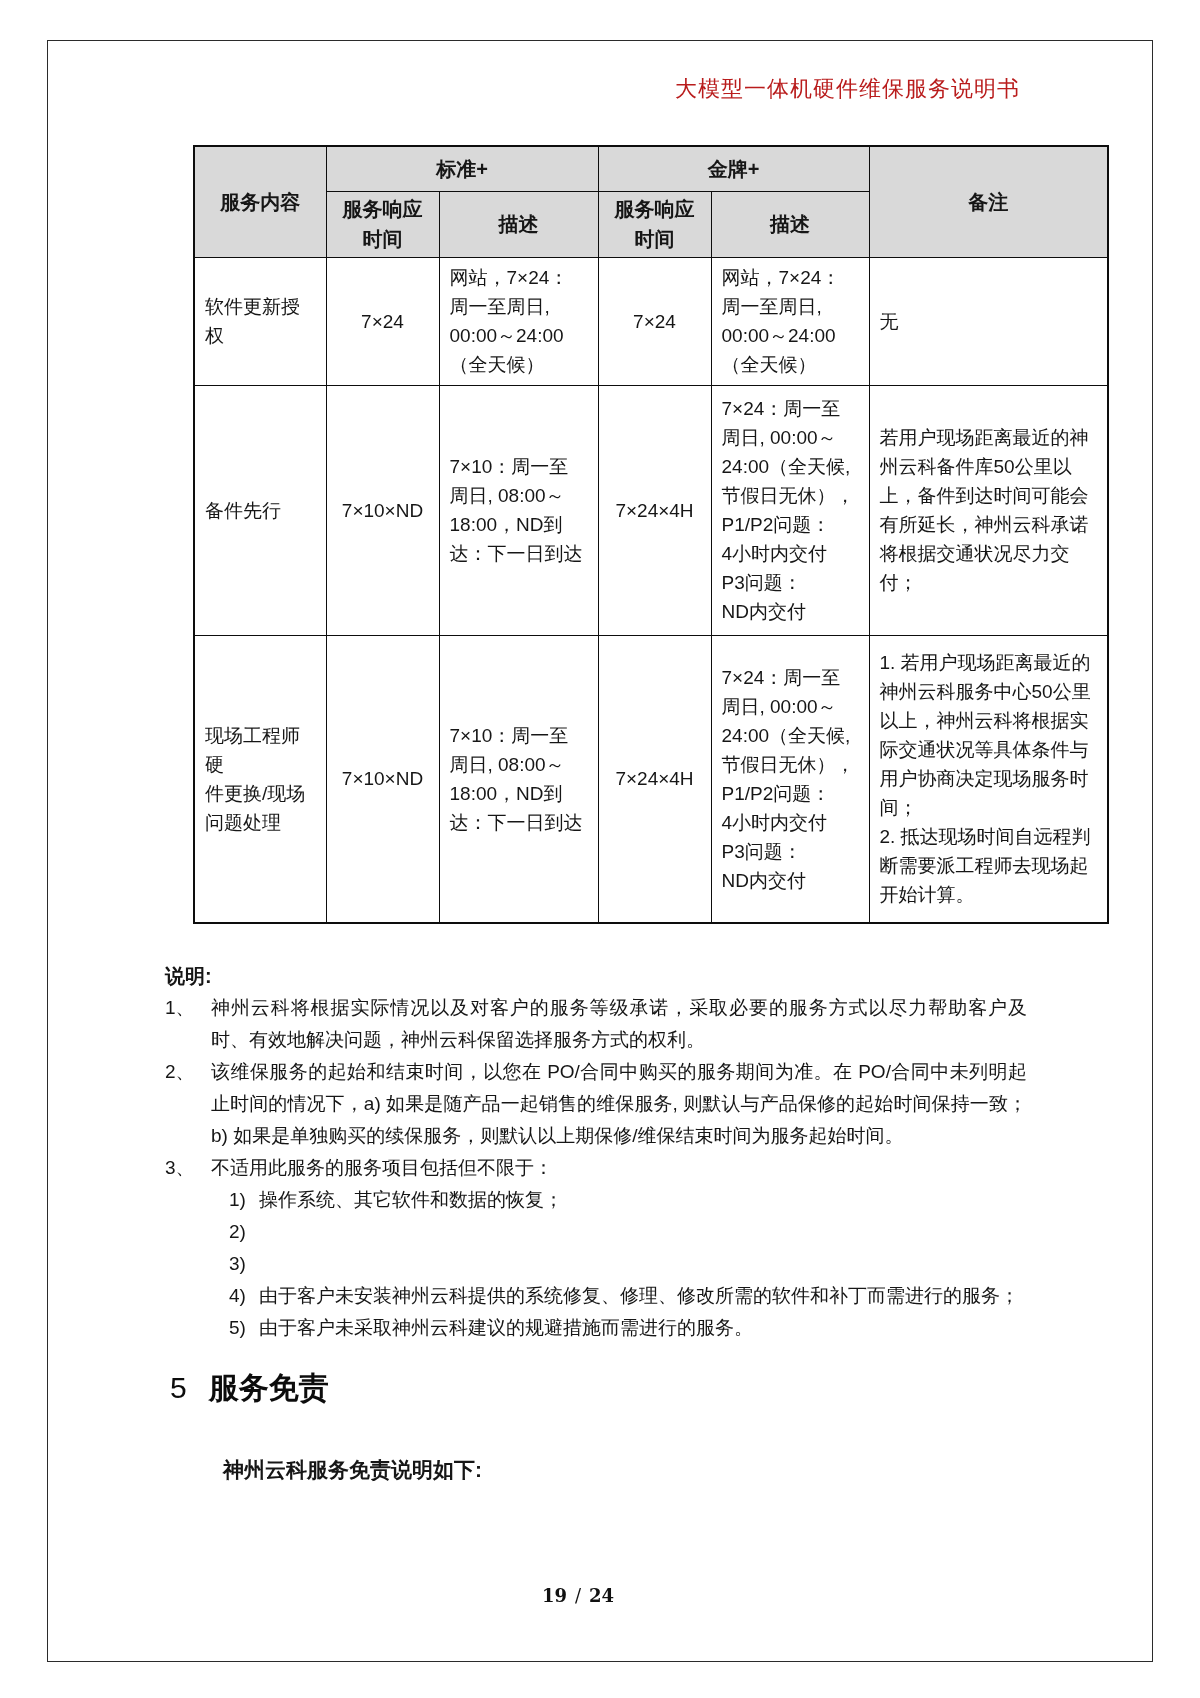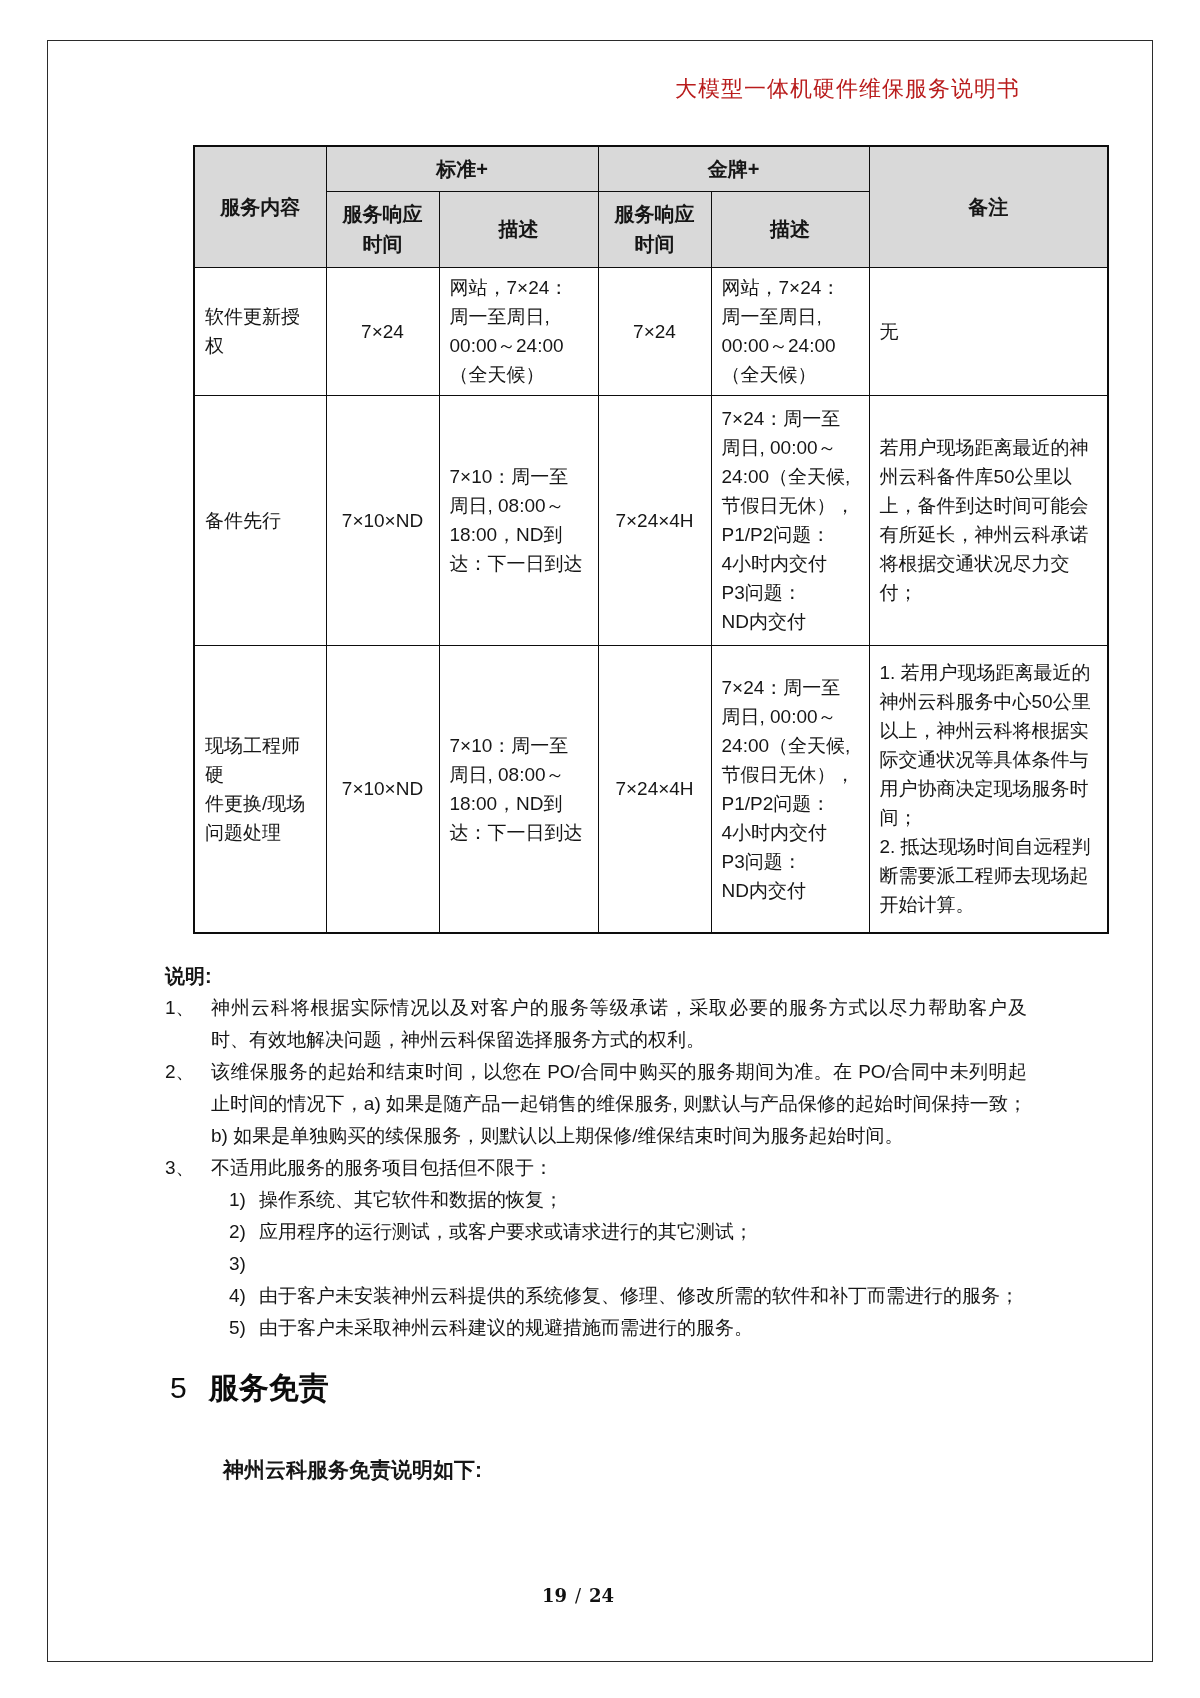--- a/index.html
+++ b/index.html
@@ -49,21 +49,21 @@
     text-align: center;
     padding: 2px 4px;
   }
   .service-table td {
     font-size: 19px;
     line-height: 29px;
     padding: 4px 10px;
     background: #ffffff;
   }
   tr.r-group { height: 45px; }
-  tr.r-sub   { height: 76px; }
+  tr.r-sub   { height: 66px; }
   tr.r1      { height: 128px; }
   tr.r2      { height: 250px; }
   tr.r3      { height: 288px; }
   td.c-center { text-align: center; padding: 4px 4px; }
   td.c-left   { text-align: left; }
   
   .notes {
     position: absolute;
     left: 165px; top: 960px;
     width: 862px;
@@ -224,21 +224,20 @@
     <span class="note-num">3、</span>
     <span class="note-text">不适用此服务的服务项目包括但不限于：</span>
   </div>
 
   <div class="sub-item">
     <span class="sub-num">1)</span>
     <span class="sub-text">操作系统、其它软件和数据的恢复；</span>
   </div>
   <div class="sub-item">
     <span class="sub-num">2)</span>
-    <span class="sub-text">应用程序的运行测试，或客户要求或请求进行的其它测试；</span>
   </div>
   <div class="sub-item">
     <span class="sub-num">3)</span>
   </div>
   <div class="sub-item">
     <span class="sub-num">4)</span>
     <span class="sub-text">由于客户未安装神州云科提供的系统修复、修理、修改所需的软件和补丁而需进行的服务；</span>
   </div>
   <div class="sub-item">
     <span class="sub-num">5)</span>

